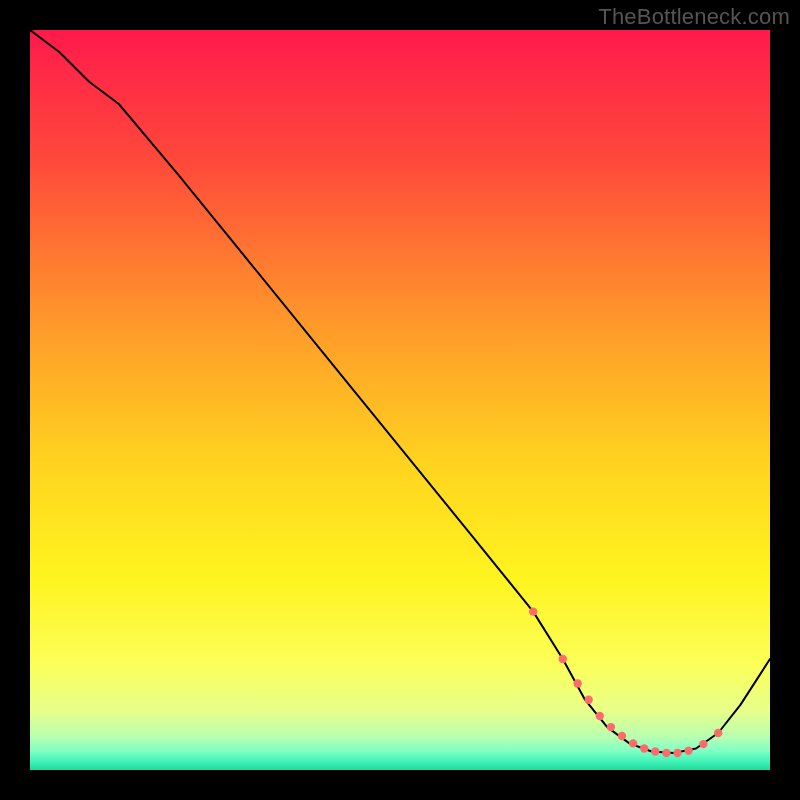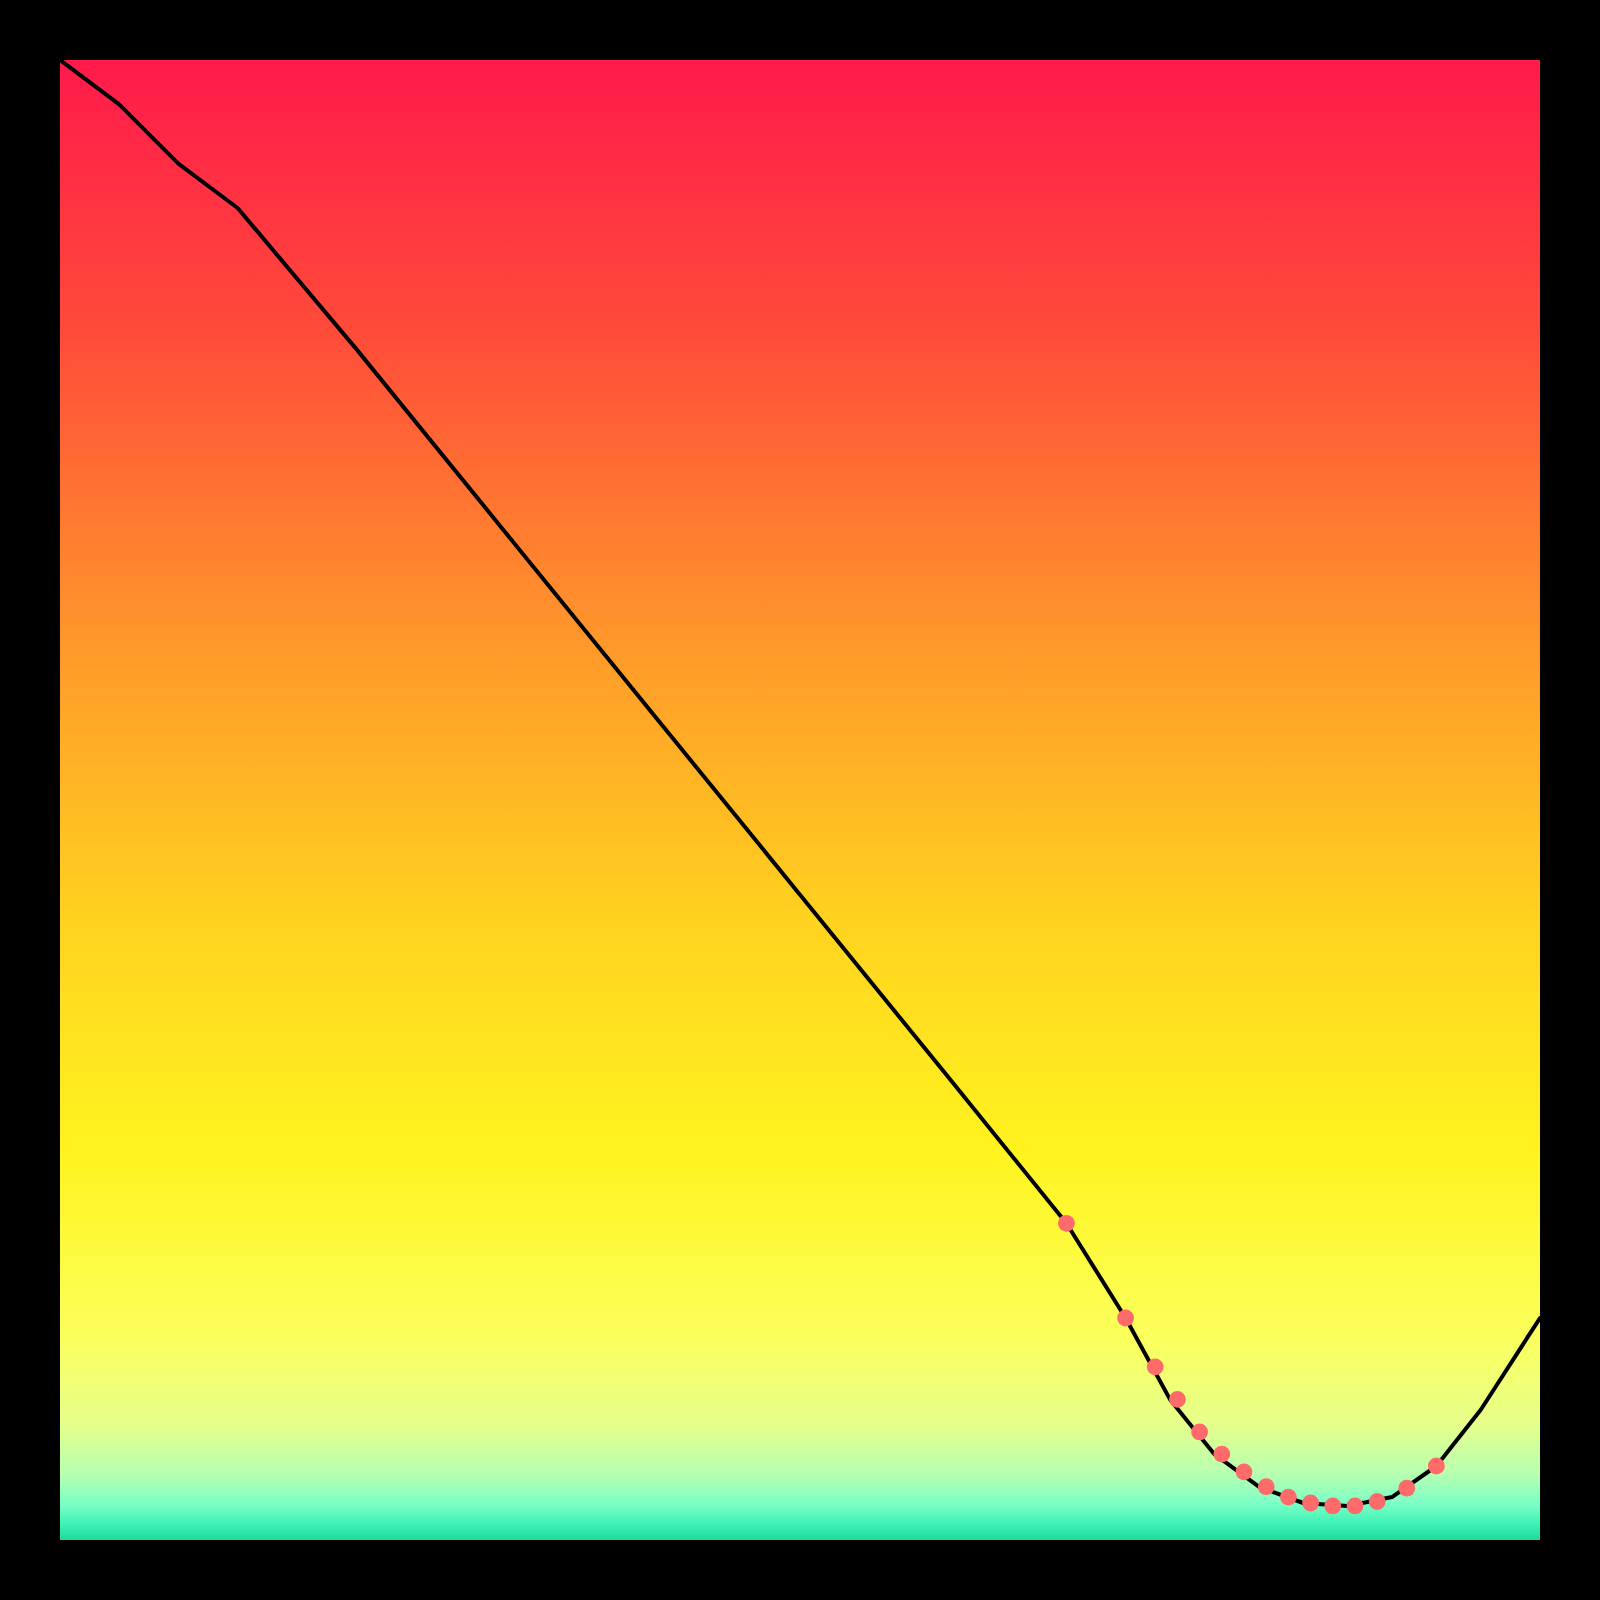--- a/index.html
+++ b/index.html
@@ -33,20 +33,21 @@
     top: 30px;
     width: 740px;
     height: 740px;
     display: block;
   }
 </style>
 </head>
 <body>
 <div class="frame">
 
+  <div class="watermark">TheBottleneck.com</div>
 
   <svg class="plot" viewBox="0 0 740 740">
     <defs>
       <linearGradient id="bg-grad" x1="0" y1="0" x2="0" y2="1">
 
       <stop offset="0.00%" stop-color="#ff1a4b"></stop>
           <stop offset="18.00%" stop-color="#ff4a3a"></stop>
           <stop offset="40.00%" stop-color="#ff9a2a"></stop>
           <stop offset="58.00%" stop-color="#ffd21f"></stop>
           <stop offset="74.00%" stop-color="#fff41f"></stop>

